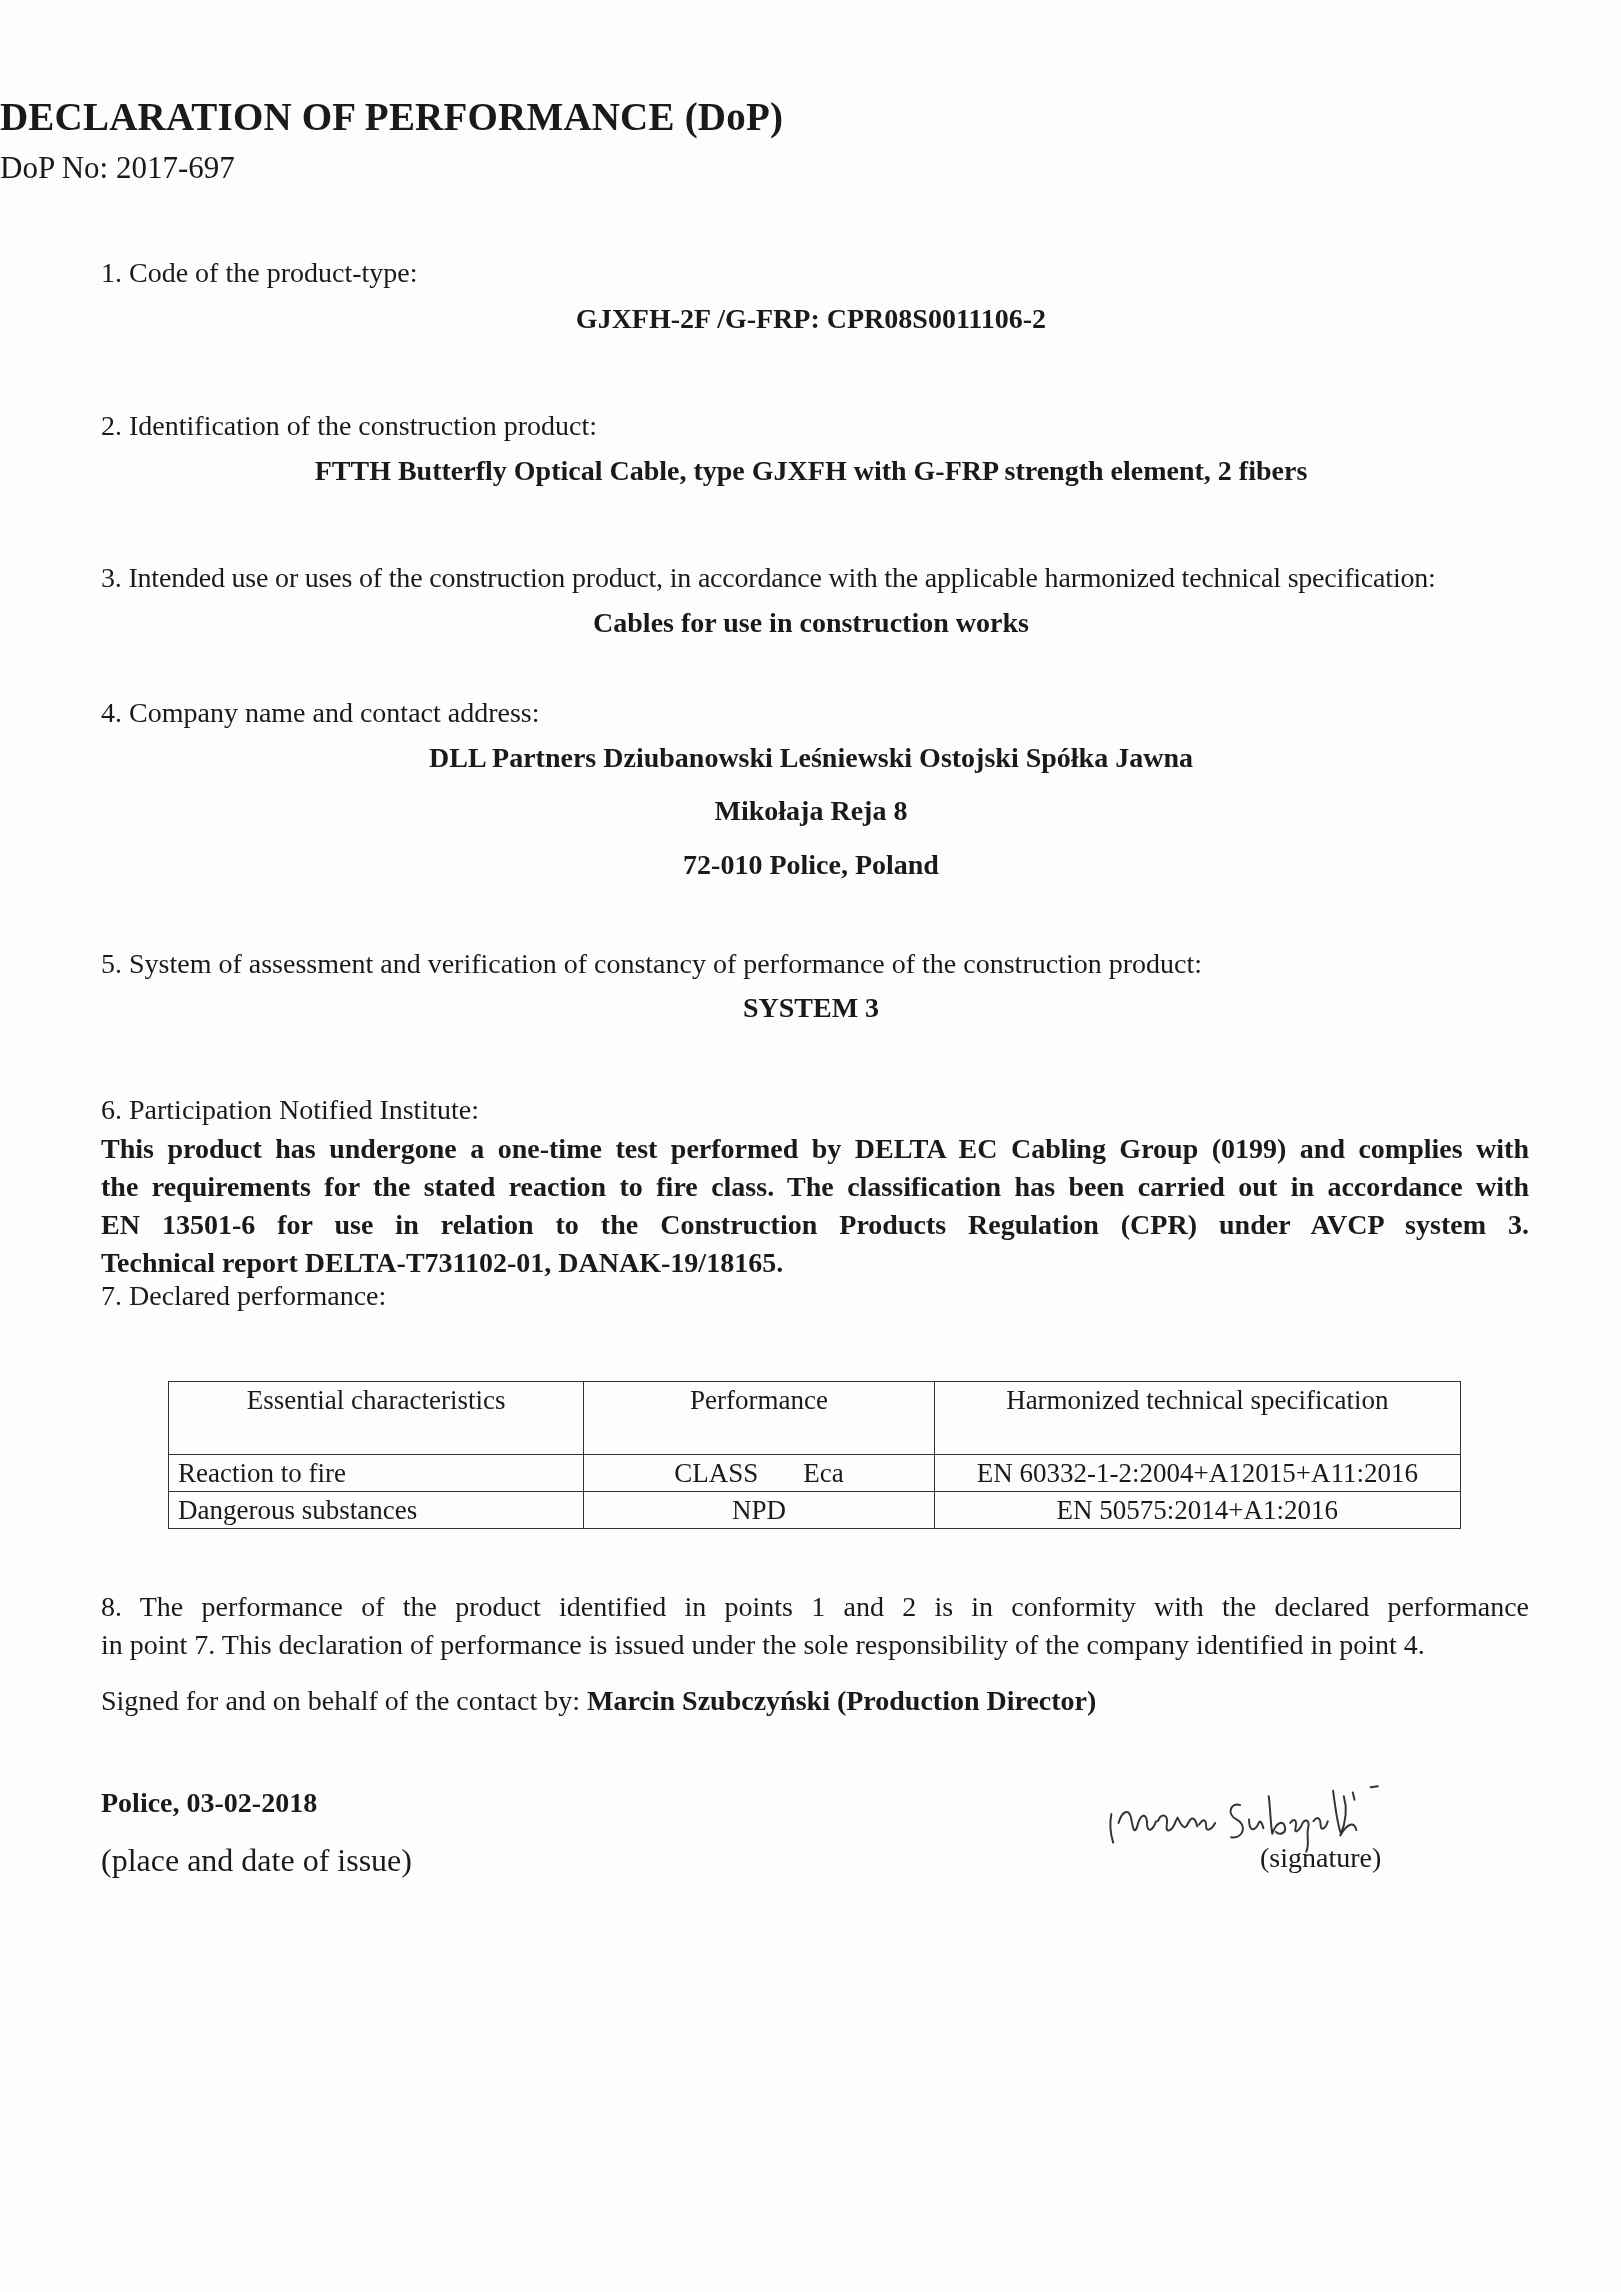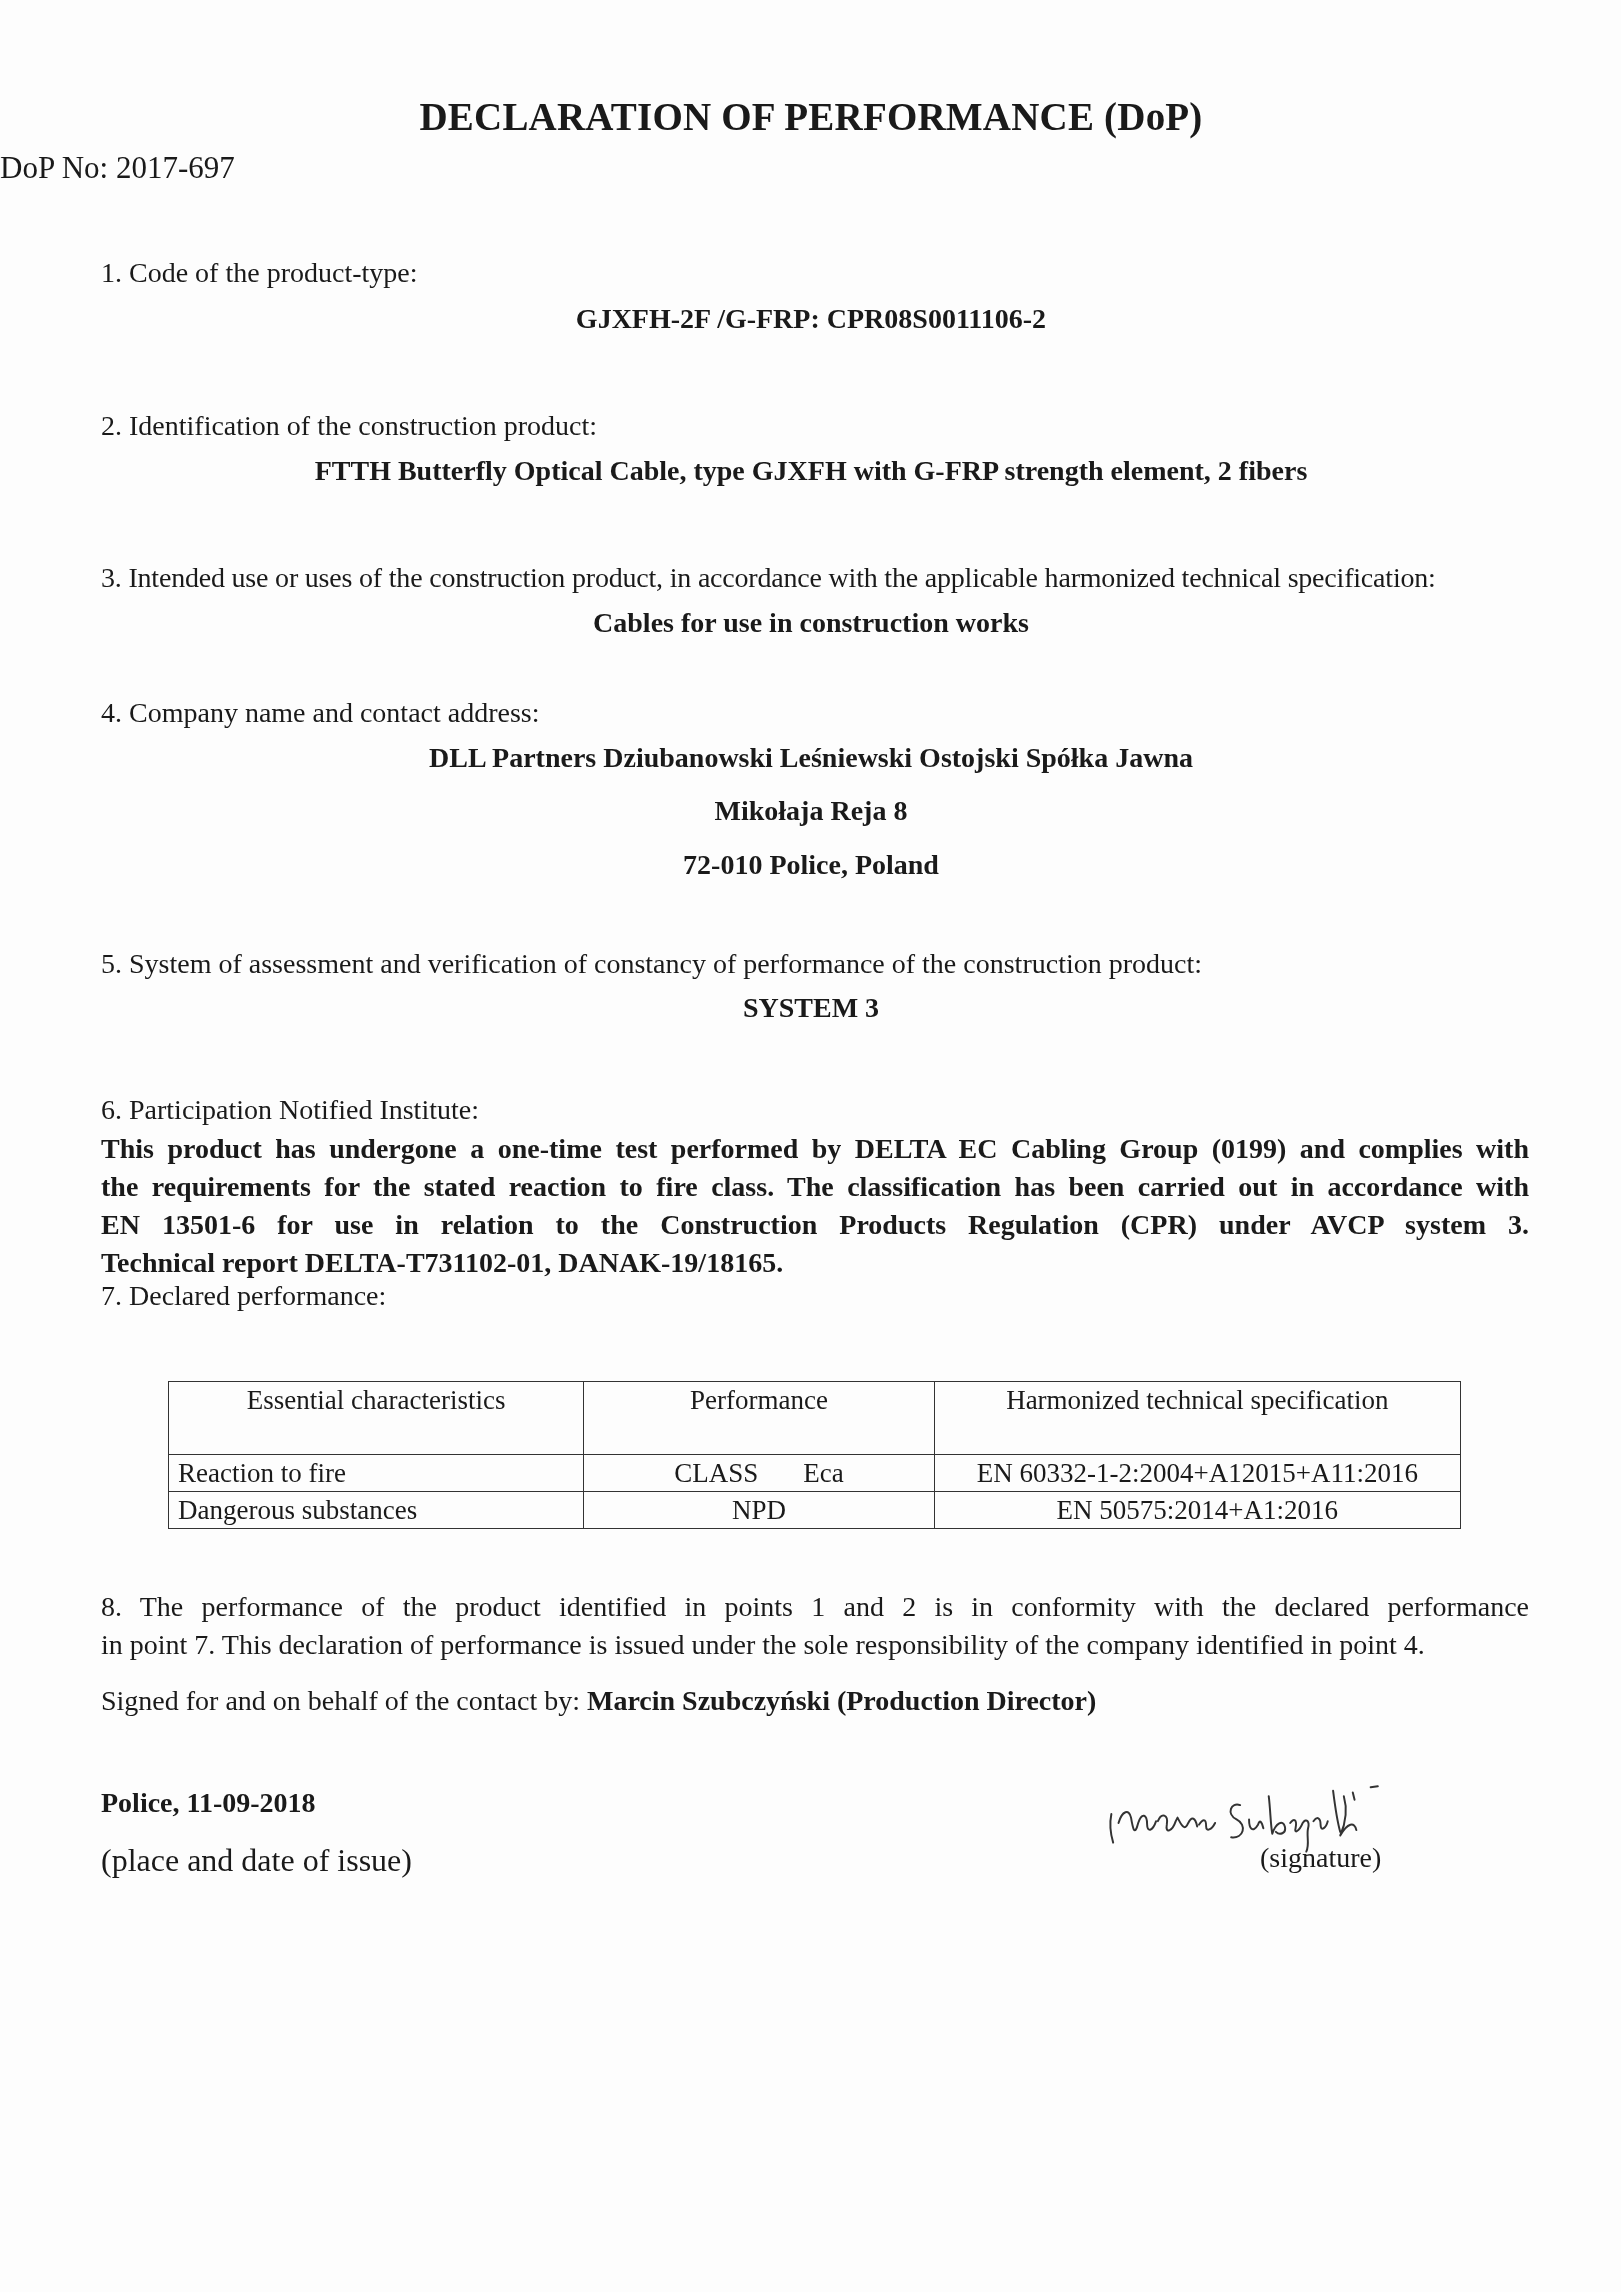--- a/index.html
+++ b/index.html
@@ -18,21 +18,21 @@
     .page {
       position: absolute;
       left: 0; top: 0;
       width: 1622px;
       height: 2293px;
       background: #fdfdfd;
     }
     .abs { position: absolute; white-space: nowrap; }
     .title {
       left: 0; width: 1622px; top: 94px;
-      text-align: center;
+      text-align: left;
       font-size: 39px;
       font-weight: bold;
       letter-spacing: 0.2px;
     }
     .subtitle {
       left: 0; width: 1404px; top: 150px;
       font-size: 31px;
     }
     .label {
       left: 101px;
@@ -173,21 +173,21 @@
     </table>
 
   <div class="para8">
     <span class="line">8. The performance of the product identified in points 1 and 2 is in conformity with the declared performance</span>
     <span class="line last">in point 7. This declaration of performance is issued under the sole responsibility of the company identified in point 4.</span>
   </div>
   <div class="abs label" style="top:1685px;">
     <span>Signed for and on behalf of the contact by: </span><span class="bold">Marcin Szubczyński (Production Director)</span>
   </div>
 
-  <div class="abs place-date">Police, 11-09-2018</div>
+  <div class="abs place-date">Police, 03-02-2018</div>
   <div class="abs place-caption">(place and date of issue)</div>
 
   <svg class="signature" viewBox="0 0 340 90">
     <g fill="none" stroke="#333" stroke-width="2.2" stroke-linecap="round" stroke-linejoin="round">
       <path d="M6 40 C4 50 5 62 8 72"></path>
       <path d="M14 50 C18 36 26 34 28 44 C30 56 32 66 36 50 C40 38 46 40 46 52 C46 60 52 60 56 48"></path>
       <path d="M58 48 C62 38 70 40 68 52 C66 62 74 60 78 48 L80 44 C84 52 88 60 92 50 C96 42 100 44 102 54"></path>
       <path d="M104 52 C108 46 112 44 112 54 C112 60 118 58 122 50"></path>
       <path d="M150 30 C140 26 134 40 146 46 C158 52 154 68 140 66"></path>
       <path d="M160 46 C160 56 164 62 170 52 C172 46 174 48 176 56"></path>

